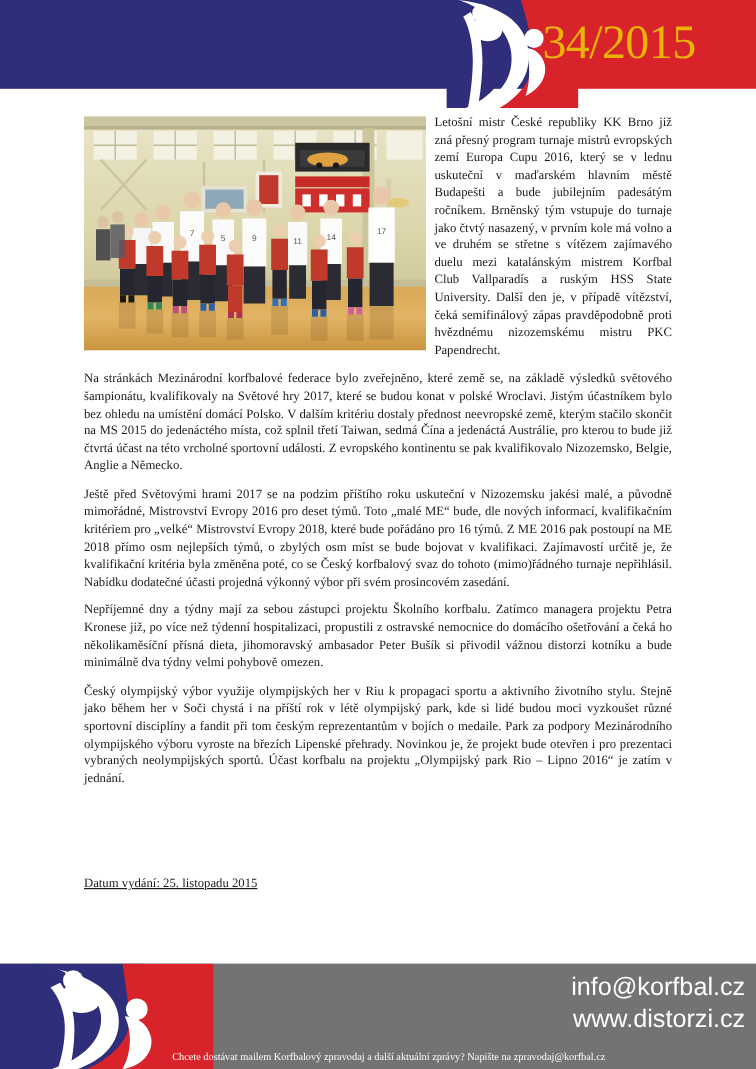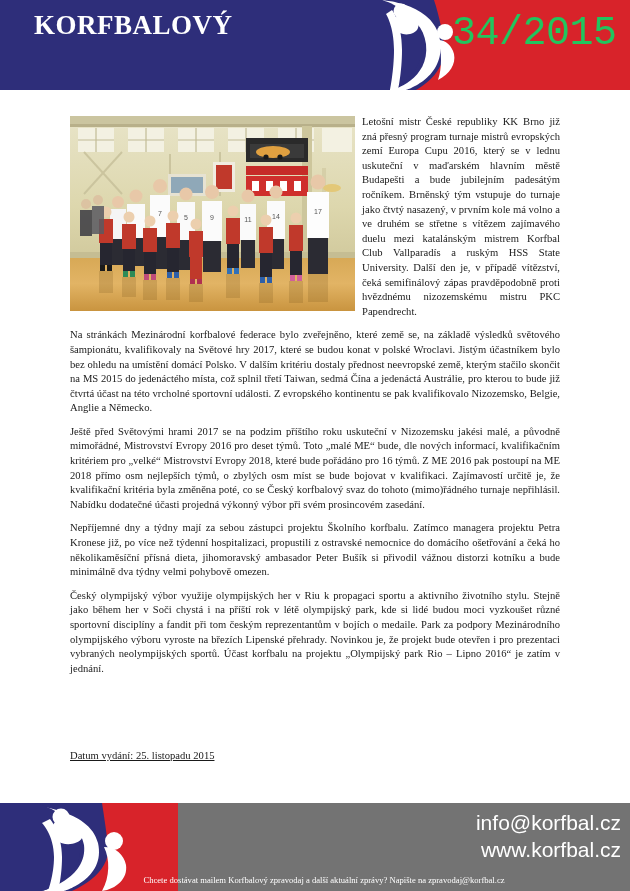--- a/index.html
+++ b/index.html
@@ -51,40 +51,40 @@
     font-size: 27px;
     letter-spacing: 1.2px;
     color: #ffffff;
     line-height: 34px;
     white-space: nowrap;
   }
   .issue-number {
     position: absolute;
     left: 452px;
     top: 11px;
-    font-family: Liberation Mono, monospace;
+    font-family: Liberation Serif, serif;
     font-size: 40px;
-    color: #22c55e;
+    color: #eab308;
     letter-spacing: -0.5px;
     white-space: nowrap;
     z-index: 6;
   }
   .header-logo {
     position: absolute;
     left: 372px;
     top: 0;
     width: 110px;
     height: 90px;
     z-index: 4;
   }
 
   
   .page-body {
     position: absolute;
-    left: 0; top: 93px;
+    left: 0; top: 74px;
     width: 630px;
     height: 713px;
     background: #ffffff;
   }
 
   .photo {
     position: absolute;
     left: 70px;
     top: 23px;
     width: 285px;
@@ -196,21 +196,20 @@
       <circle cx="29" cy="11" r="7.5" fill="#ffffff"></circle>
 
       <path d="M62,0 L110,0 L110,90 L44,90 C44,90 76,74 72,44 C69,20 62,0 62,0 Z" fill="#d8232a"></path>
 
       <path d="M66,40 C74,40 80,46 82,54 C84,64 78,74 66,80 C70,68 70,52 66,40 Z" fill="#ffffff"></path>
       <circle cx="73" cy="32" r="8" fill="#ffffff"></circle>
     </svg>
   </div>
 
   <div class="header-title-wrap">
-    <div class="header-title-1">KORFBALOVÝ</div>
   </div>
 
   <div class="issue-number">34/2015</div>
 </div>
 
 <div class="page-body">
 
   <div class="photo">
     <svg width="285" height="195" viewBox="0 0 285 195">
       <defs>
@@ -426,17 +425,17 @@
 
       <path d="M74,0 L150,0 L150,88 L44,88 C44,88 84,72 80,42 C77,18 74,0 74,0 Z" fill="#d8232a"></path>
 
       <path d="M76,44 C88,44 96,52 98,62 C100,76 88,86 74,88 C82,74 82,56 76,44 Z" fill="#ffffff"></path>
       <circle cx="86" cy="38" r="9" fill="#ffffff"></circle>
     </svg>
   </div>
 
   <div class="footer-contact">
     <div>info@korfbal.cz</div>
-    <div>www.korfbal.cz</div>
+    <div>www.distorzi.cz</div>
   </div>
 
   <div class="footer-note">Chcete dostávat mailem Korfbalový zpravodaj a další aktuální zprávy? Napište na zpravodaj@korfbal.cz</div>
 </div>
 
 </body></html>

